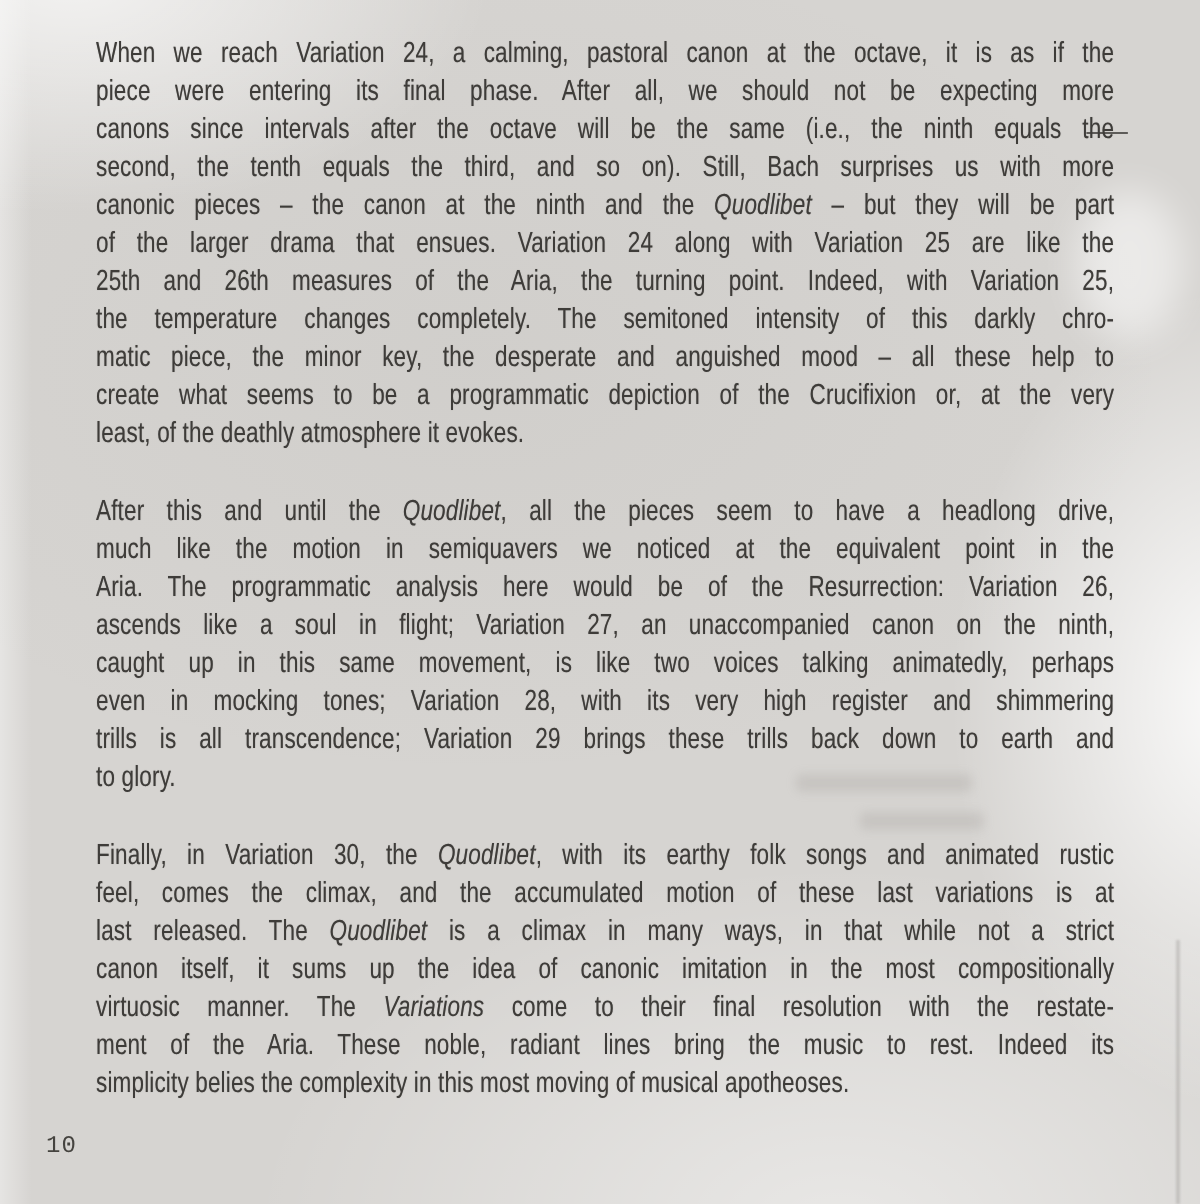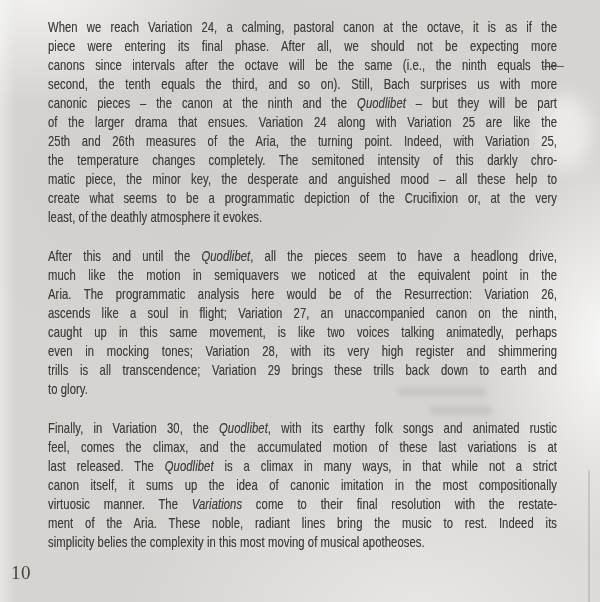--- a/index.html
+++ b/index.html
@@ -42,23 +42,23 @@
   .strike::after {
     content:"";
     position:absolute;
     left:2px; right:-9px; top:8.5px; height:1.7px;
     background:rgba(62,60,57,0.8);
     border-radius:1px;
   }
 
   .page-number {
     position:absolute;
-    left:11px; top:565px;
-    font-family:Liberation Serif, serif;
-    font-size:19px;
+    left:23px; top:565px;
+    font-family:Liberation Mono, monospace;
+    font-size:12px;
     line-height:16px;
     color:#45433f;
     letter-spacing:0.5px;
   }
 
   .ghost {
     position:absolute;
     filter:blur(2.5px);
     background:rgba(150,147,140,0.22);
     border-radius:3px;

